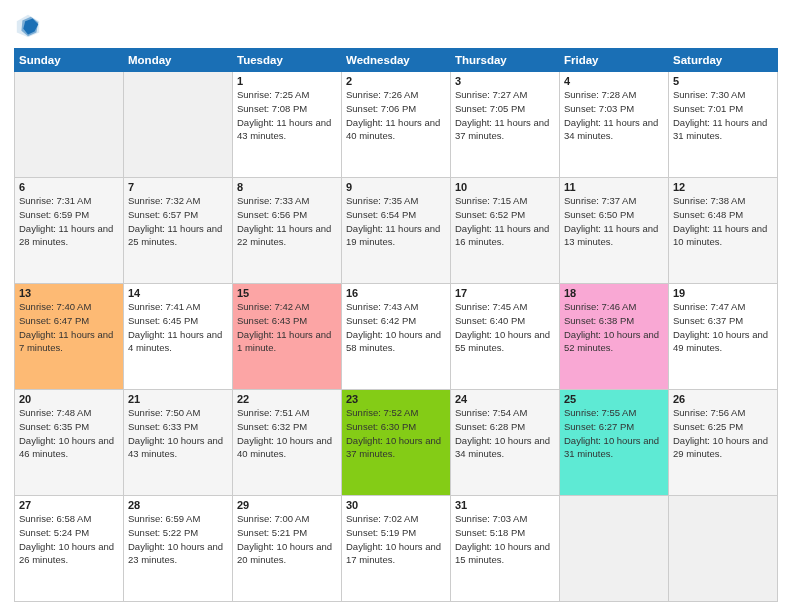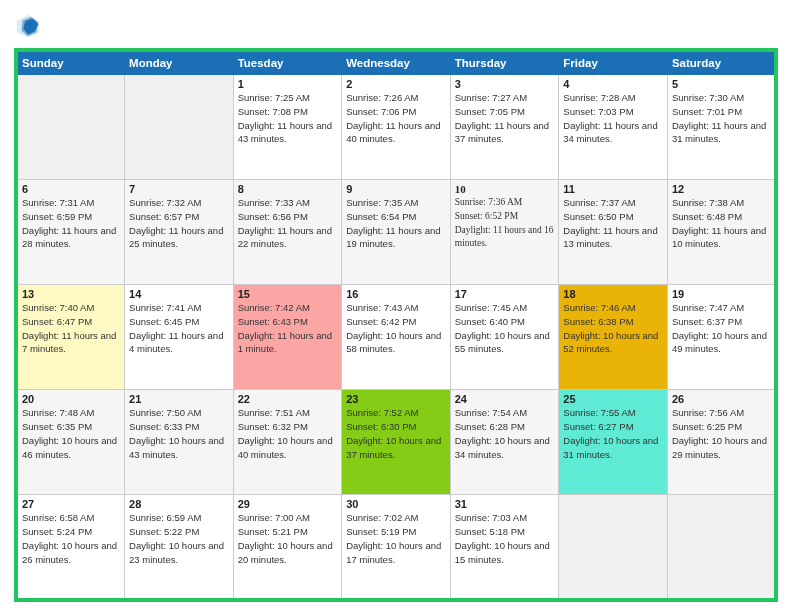--- a/index.html
+++ b/index.html
@@ -41,21 +41,21 @@
       color: #222;
       line-height: 1;
     }
     .location {
       font-size: 15px;
       color: #555;
       margin-top: 2px;
     }
     .calendar {
       flex: 1;
-      border: 4px solid #22c55e;
+      border: 1px solid #22c55e;
       border-collapse: collapse;
       width: 100%;
       table-layout: fixed;
     }
     .calendar th {
       background: #1a6fb5;
       color: #fff;
       font-size: 11.5px;
       font-weight: bold;
       padding: 5px 4px;
@@ -193,24 +193,24 @@
             </div>
           </td>
           <td style="background: rgb(245, 245, 245);">
             <span class="day-num">9</span>
             <div class="day-info">
               <div>Sunrise: 7:35 AM</div>
               <div>Sunset: 6:54 PM</div>
               <div>Daylight: 11 hours and 19 minutes.</div>
             </div>
           </td>
-          <td style="background: rgb(245, 245, 245); font-family: Liberation Serif, serif;">
+          <td style="background: rgb(245, 245, 245);">
             <span class="day-num">10</span>
             <div class="day-info">
-              <div>Sunrise: 7:36 AM</div>
+              <div>Sunrise: 7:15 AM</div>
               <div>Sunset: 6:52 PM</div>
               <div>Daylight: 11 hours and 16 minutes.</div>
             </div>
           </td>
           <td style="background: rgb(245, 245, 245);">
             <span class="day-num">11</span>
             <div class="day-info">
               <div>Sunrise: 7:37 AM</div>
               <div>Sunset: 6:50 PM</div>
               <div>Daylight: 11 hours and 13 minutes.</div>
@@ -219,21 +219,21 @@
           <td style="background: rgb(245, 245, 245); margin-left: 17px;">
             <span class="day-num">12</span>
             <div class="day-info">
               <div>Sunrise: 7:38 AM</div>
               <div>Sunset: 6:48 PM</div>
               <div>Daylight: 11 hours and 10 minutes.</div>
             </div>
           </td>
         </tr>
         <tr>
-          <td style="background: #fef9c3;">
+          <td style="background: #fdba74;">
             <span class="day-num">13</span>
             <div class="day-info">
               <div>Sunrise: 7:40 AM</div>
               <div>Sunset: 6:47 PM</div>
               <div>Daylight: 11 hours and 7 minutes.</div>
             </div>
           </td>
           <td style="background: rgb(255, 255, 255);">
             <span class="day-num">14</span>
             <div class="day-info">
@@ -259,21 +259,21 @@
             </div>
           </td>
           <td style="background: rgb(255, 255, 255);">
             <span class="day-num">17</span>
             <div class="day-info">
               <div>Sunrise: 7:45 AM</div>
               <div>Sunset: 6:40 PM</div>
               <div>Daylight: 10 hours and 55 minutes.</div>
             </div>
           </td>
-          <td style="background: #eab308;">
+          <td style="background: #f9a8d4;">
             <span class="day-num">18</span>
             <div class="day-info">
               <div>Sunrise: 7:46 AM</div>
               <div>Sunset: 6:38 PM</div>
               <div>Daylight: 10 hours and 52 minutes.</div>
             </div>
           </td>
           <td style="background: rgb(255, 255, 255);">
             <span class="day-num">19</span>
             <div class="day-info">

